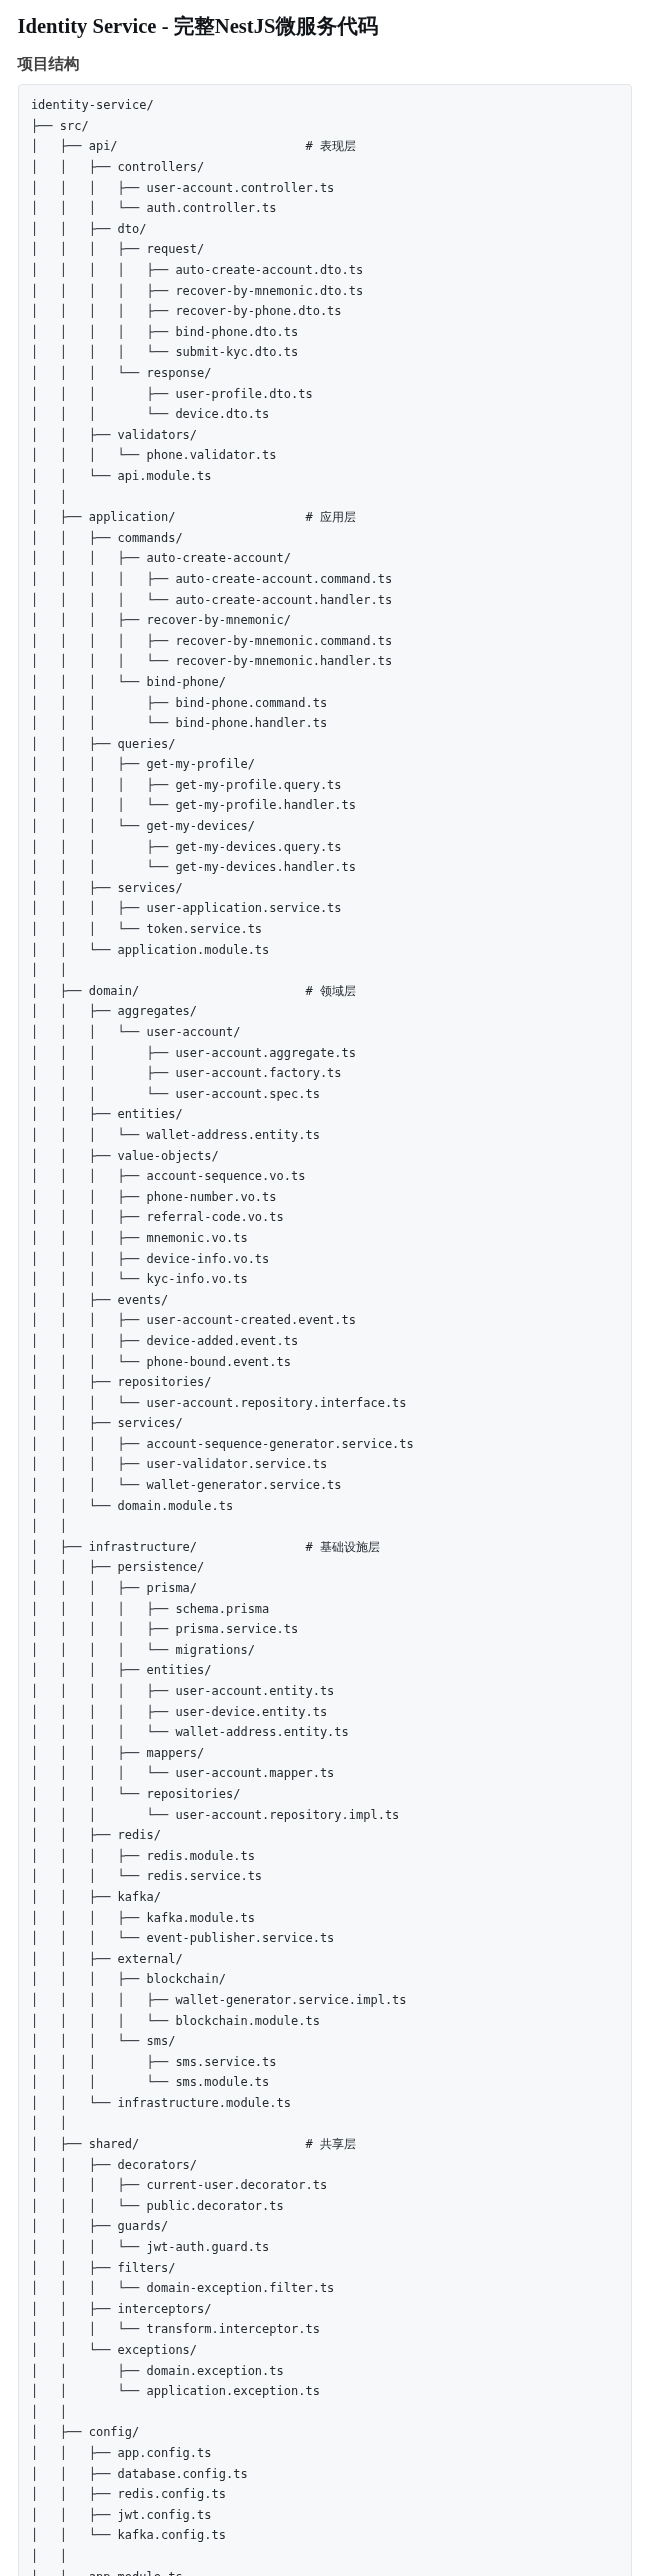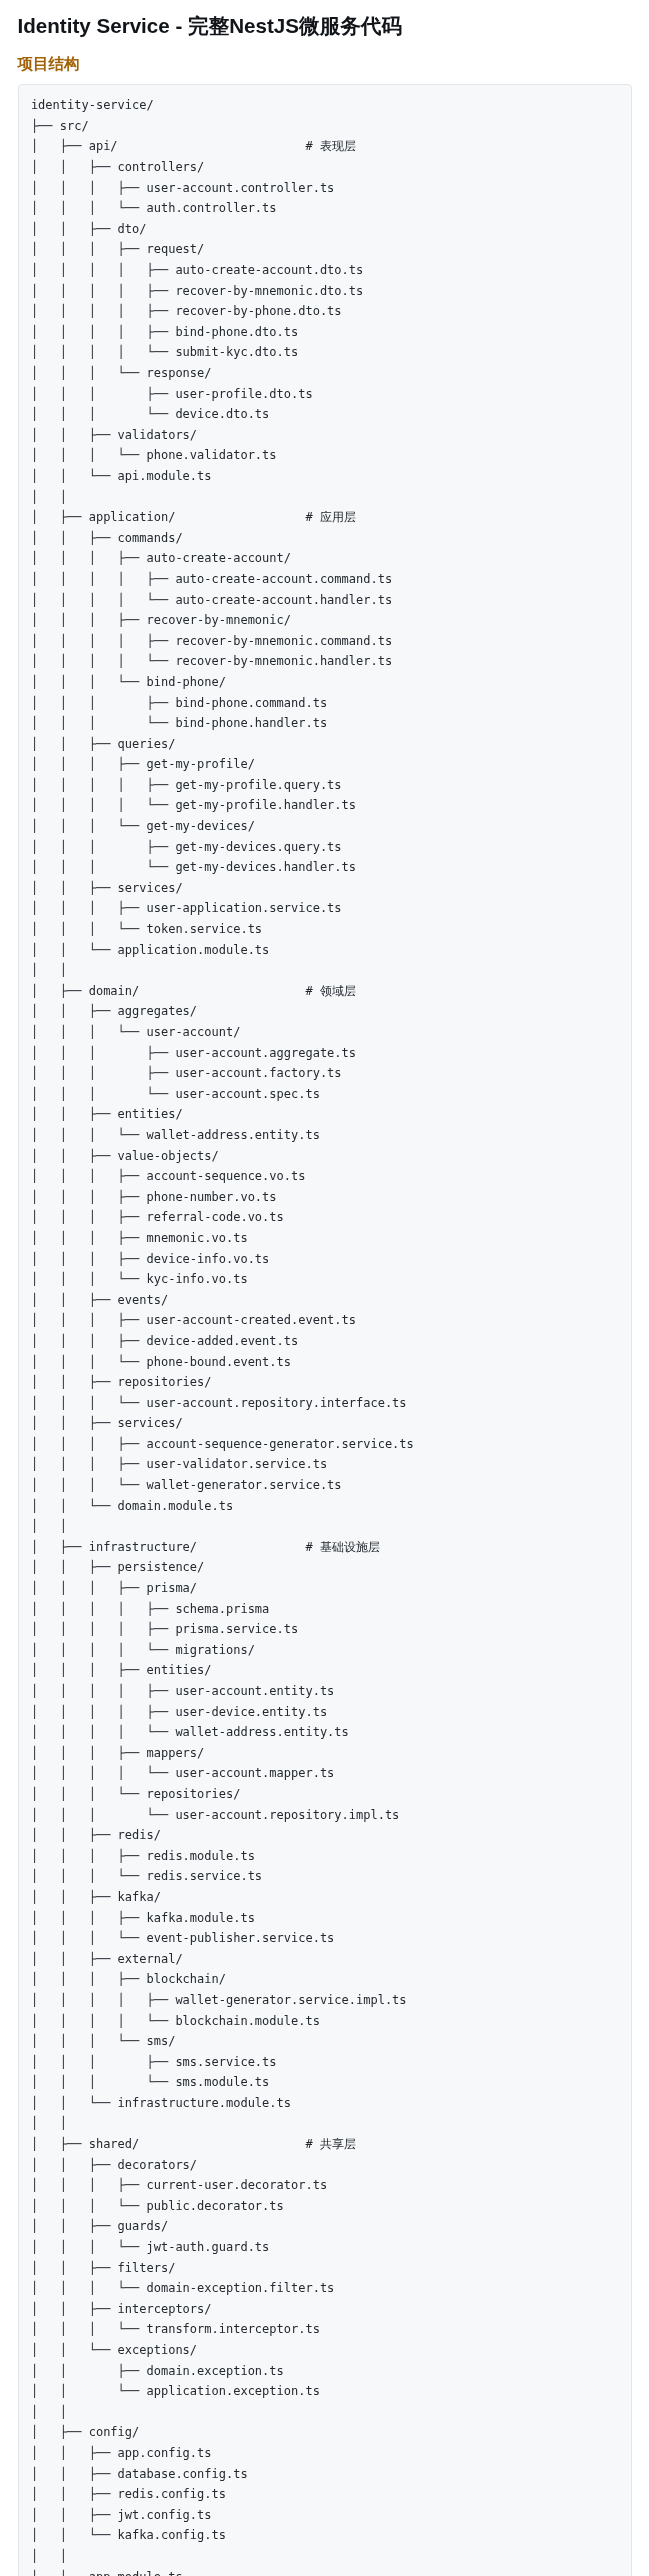--- a/index.html
+++ b/index.html
@@ -10,34 +10,34 @@
     color: #1f2328;
   }
   body {
     width: 649px;
     font-family: "Liberation Sans", "DejaVu Sans", sans-serif;
   }
   .doc {
     padding: 13.4px 17.5px 20.6px 17.5px;
   }
   .title {
-    font-family: Liberation Sans, sans-serif;
+    font-family: Liberation Serif, serif;
     font-size: 20.6px;
     font-weight: 700;
     line-height: 1.3;
     margin: 0 0 13.4px 0;
     color: #111418;
   }
   .section {
     font-family: "Liberation Serif", "DejaVu Serif", serif;
     font-size: 15.5px;
     font-weight: 700;
     line-height: 1.3;
     margin: 0 0 10.3px 0;
-    color: #a16207;
+    color: #404040;
   }
   .codeblock {
     margin: 0;
     background: #f6f8fa;
     border: 0.5px solid #e2e5e9;
     border-radius: 4.1px;
     padding: 10.3px 12.4px;
     overflow: hidden;
   }
   .codeblock code {

